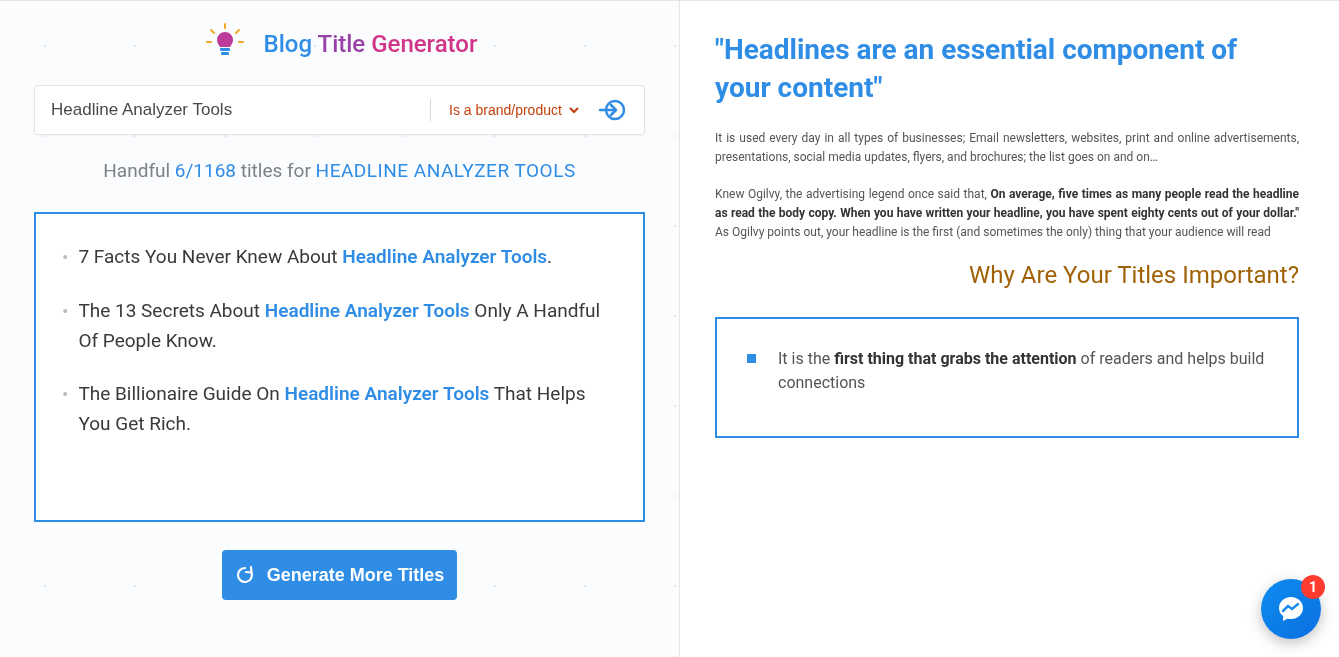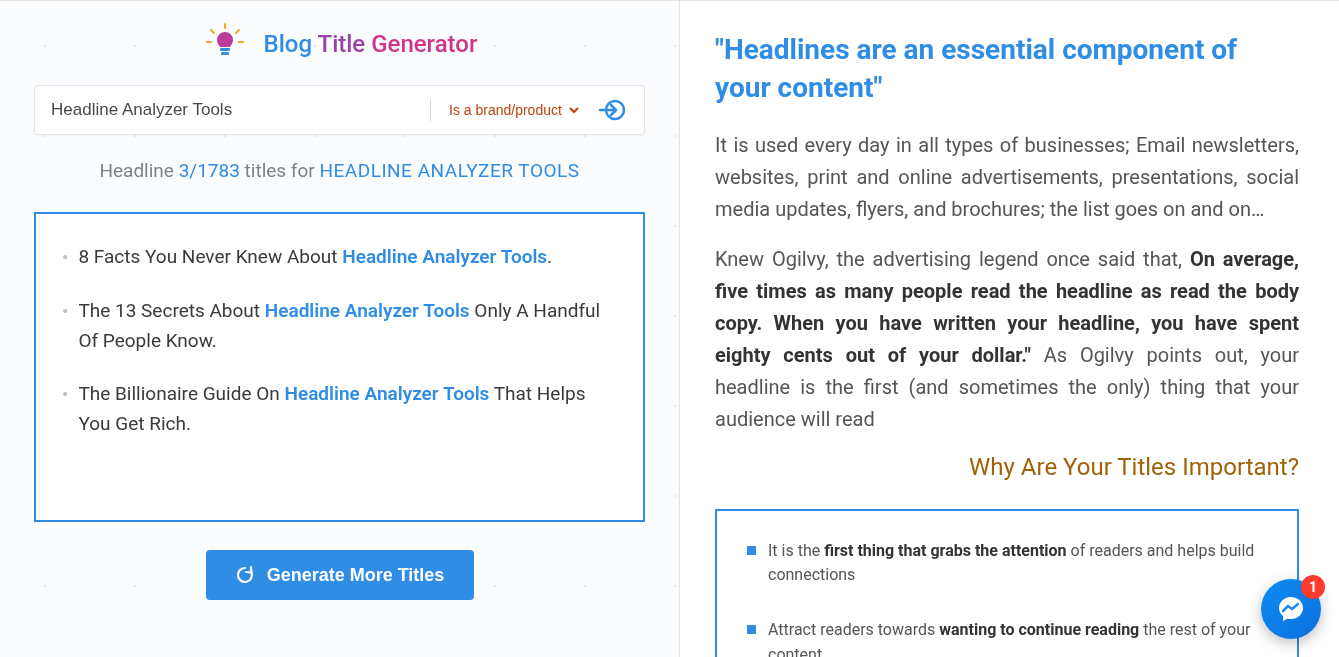--- a/index.html
+++ b/index.html
@@ -86,39 +86,39 @@
     color: #3a3a3a;
     margin-bottom: 24px;
   }
   .bullet { color: #b9bec3; margin-right: 10px; margin-top: 1px; }
   .hl { color: #2f8de6; font-weight: 600; }
 
   .gen-btn {
     display: flex; align-items: center; justify-content: center;
     gap: 12px;
     margin: 28px auto 0 auto;
-    width: 268px; height: 50px;
+    width: 235px; height: 50px;
     background: #2f8de6;
     color: #fff;
     font-size: 18px; font-weight: 600;
     border: none; border-radius: 4px;
     cursor: pointer;
   }
   .gen-btn svg { flex-shrink: 0; }
 
   .quote { color: #2f8de6; font-size: 28px; font-weight: 700; line-height: 1.35; margin-bottom: 22px; }
-  .para { font-size: 20px; line-height: 1.6; color: #555; text-align: justify; margin-bottom: 18px; margin-top: 6px; }
+  .para { font-size: 12px; line-height: 1.6; color: #555; text-align: justify; margin-bottom: 18px; margin-top: 6px; }
   .para strong { color: #333; }
   .h2 { color: #a16207; font-size: 24px; font-weight: 400; margin: 18px 0 28px 0; text-align: right; }
 
   .info-box {
     border: 2px solid #2f8de6;
     padding: 28px 30px 10px 30px;
   }
-  .info-item { display: flex; align-items: flex-start; gap: 12px; margin-bottom: 30px; font-size: 16px; line-height:1.55; color:#555; }
+  .info-item { display: flex; align-items: flex-start; gap: 22px; margin-bottom: 30px; font-size: 16px; line-height:1.55; color:#555; }
   .sq { width: 9px; height: 9px; background: #2f8de6; margin-top: 7px; flex-shrink: 0; }
   .info-item strong { color: #333; }
 
   .messenger {
     position: fixed;
     bottom: 18px; right: 18px;
     width: 60px; height: 60px;
     border-radius: 50%;
     background: linear-gradient(135deg, #0d8cf0, #0b6fe0);
     display: flex; align-items: center; justify-content: center;
@@ -170,28 +170,28 @@
       <span class="submit-icon">
         <svg width="28" height="28" viewBox="0 0 28 28">
           <circle cx="17" cy="14" r="9" fill="none" stroke="#2f8de6" stroke-width="2.5"></circle>
           <line x1="2" y1="14" x2="17" y2="14" stroke="#2f8de6" stroke-width="2.5" stroke-linecap="round"></line>
           <polyline points="13,9 18,14 13,19" fill="none" stroke="#2f8de6" stroke-width="2.5" stroke-linecap="round" stroke-linejoin="round"></polyline>
         </svg>
       </span>
     </div>
 
     <div class="showing">
-      <span>Headline </span><span class="count">3/1783</span><span> titles for </span><span class="term">HEADLINE ANALYZER TOOLS</span>
+      <span>Handful </span><span class="count">6/1168</span><span> titles for </span><span class="term">HEADLINE ANALYZER TOOLS</span>
     </div>
 
     <div class="results-box">
       <div class="result-item">
         <span class="bullet">•</span>
         <span>
-          <span>8 Facts You Never Knew About </span><span class="hl">Headline Analyzer Tools</span><span>.</span>
+          <span>7 Facts You Never Knew About </span><span class="hl">Headline Analyzer Tools</span><span>.</span>
         </span>
       </div>
       <div class="result-item">
         <span class="bullet">•</span>
         <span>
           <span>The 13 Secrets About </span><span class="hl">Headline Analyzer Tools</span><span> Only A Handful Of People Know.</span>
         </span>
       </div>
       <div class="result-item">
         <span class="bullet">•</span>
@@ -216,24 +216,20 @@
     <p class="para">
       <span>Knew Ogilvy, the advertising legend once said that, </span><strong>On average, five times as many people read the headline as read the body copy. When you have written your headline, you have spent eighty cents out of your dollar."</strong><span> As Ogilvy points out, your headline is the first (and sometimes the only) thing that your audience will read</span>
     </p>
     <div class="h2">Why Are Your Titles Important?</div>
 
     <div class="info-box">
       <div class="info-item">
         <span class="sq"></span>
         <span><span>It is the </span><strong>first thing that grabs the attention</strong><span> of readers and helps build connections</span></span>
       </div>
-      <div class="info-item">
-        <span class="sq"></span>
-        <span><span>Attract readers towards </span><strong>wanting to continue reading</strong><span> the rest of your content</span></span>
-      </div>
 
     </div>
   </div>
 </div>
 
 <div class="messenger">
   <svg width="32" height="32" viewBox="0 0 32 32">
     <path d="M16 4 C9 4 4 9 4 15 c0 3.3 1.6 6.2 4.2 8.1 L8 28 l4.4-2.3 C13.5 26 14.7 26 16 26 c7 0 12-5 12-11 S23 4 16 4 z" fill="#fff"></path>
     <polyline points="8,18 13,13 17,16 23,11" fill="none" stroke="#1f8cf0" stroke-width="2.5" stroke-linecap="round" stroke-linejoin="round"></polyline>
   </svg>

